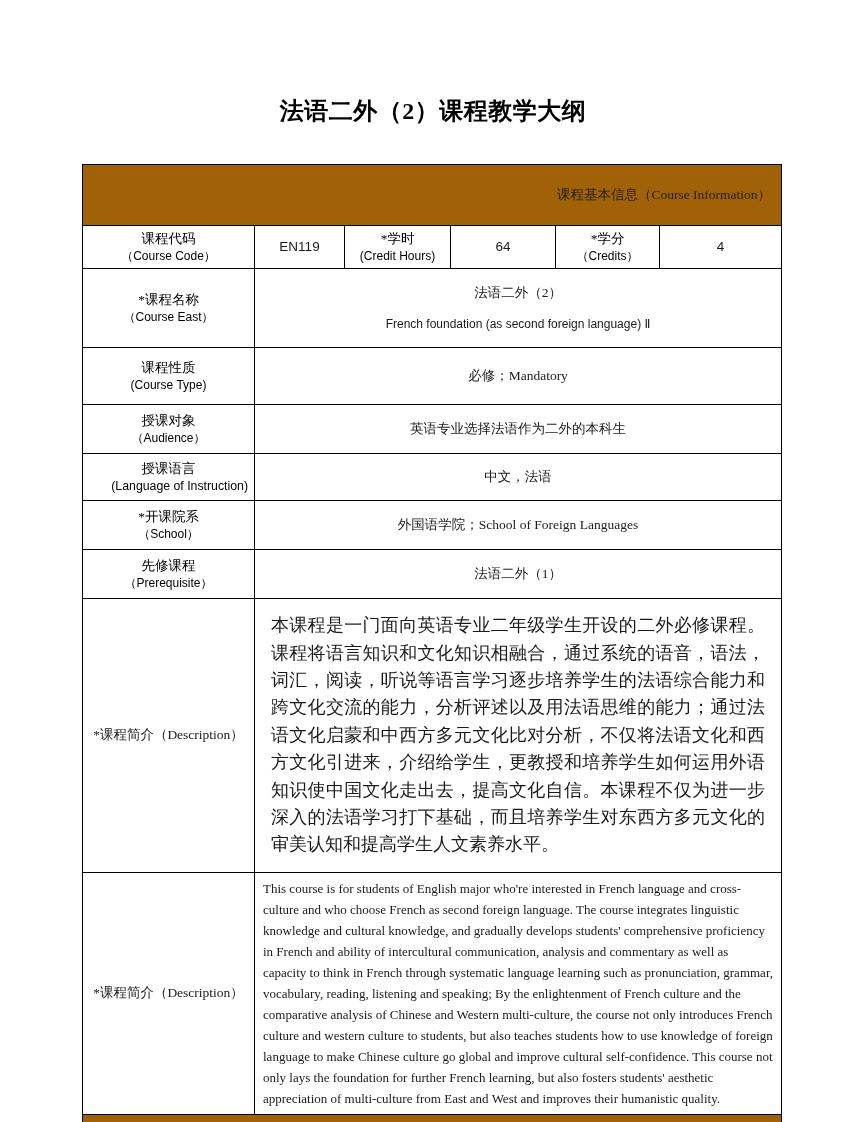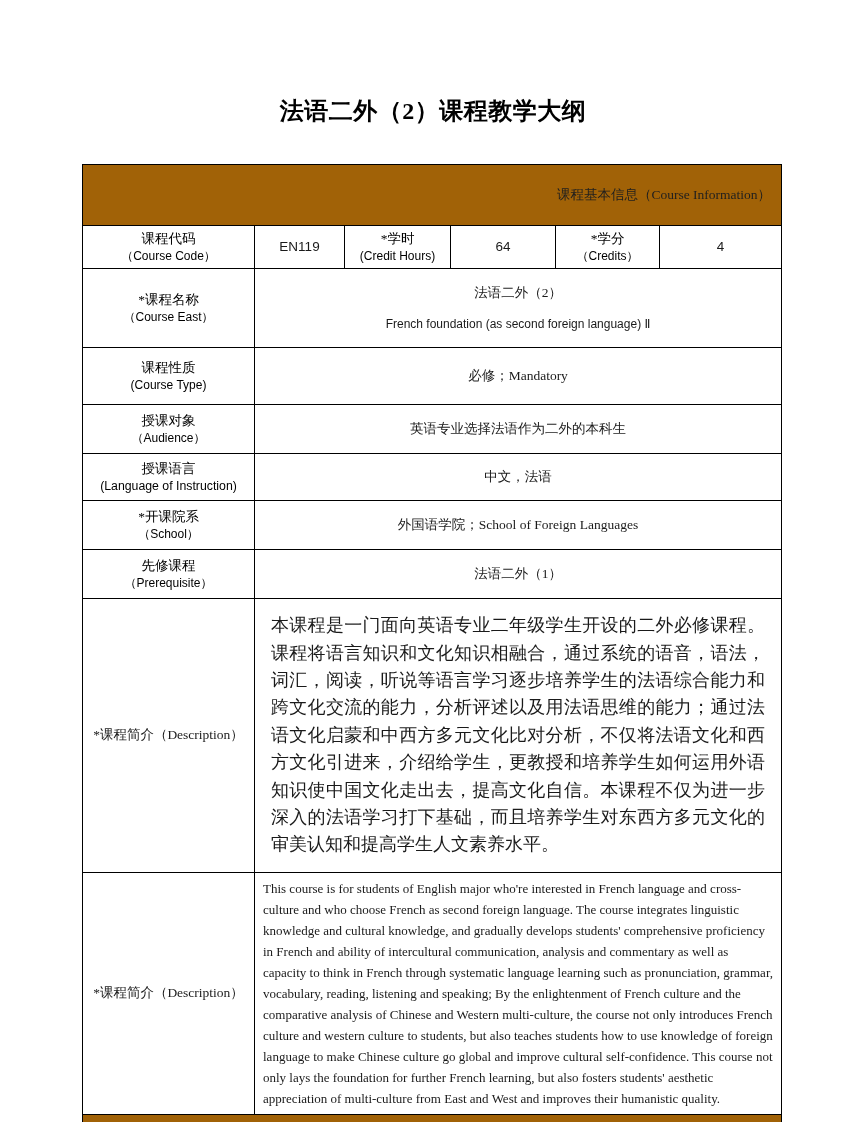--- a/index.html
+++ b/index.html
@@ -92,21 +92,21 @@
     font-family: Liberation Serif, serif;
     font-size: 13px;
     line-height: 1.62;
     text-align: left;
     margin: 0;
   }
   .label-desc {
     text-align: center;
     vertical-align: middle;
   }
-  .nowrapline { white-space: nowrap; }
+  .nowrapline { white-space: nowrap; text-align: right; }
 </style>
 </head>
 <body>
 
 <div class="page">
 
   <div class="doc-title">法语二外（2）课程教学大纲</div>
 
   <table class="syllabus-table">
     <colgroup>

